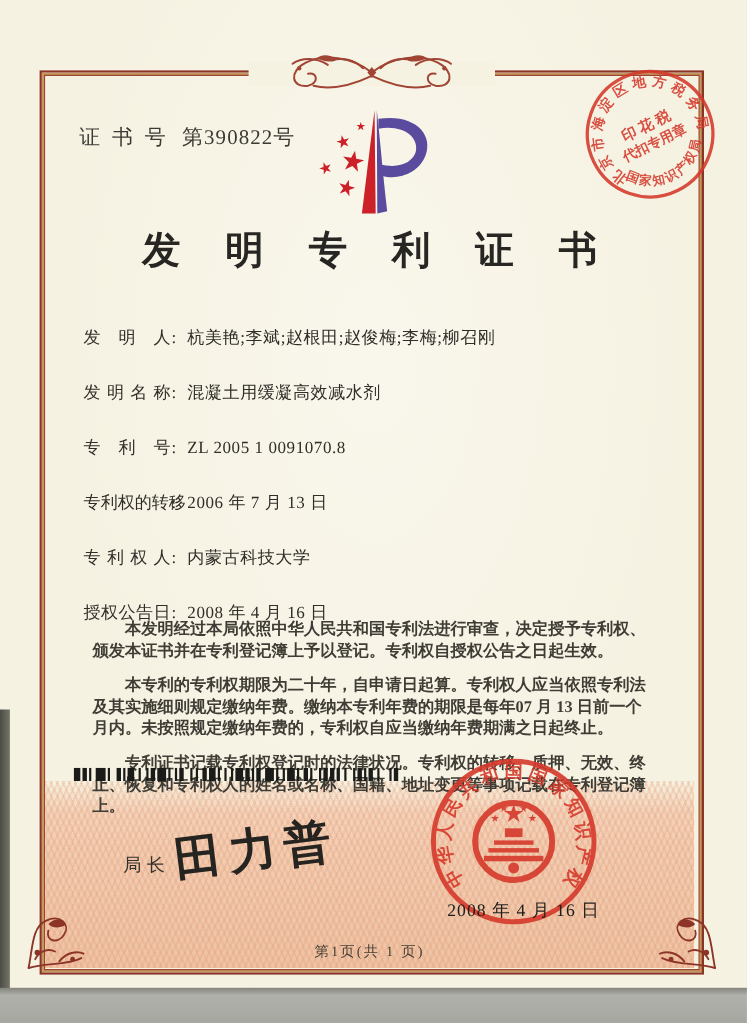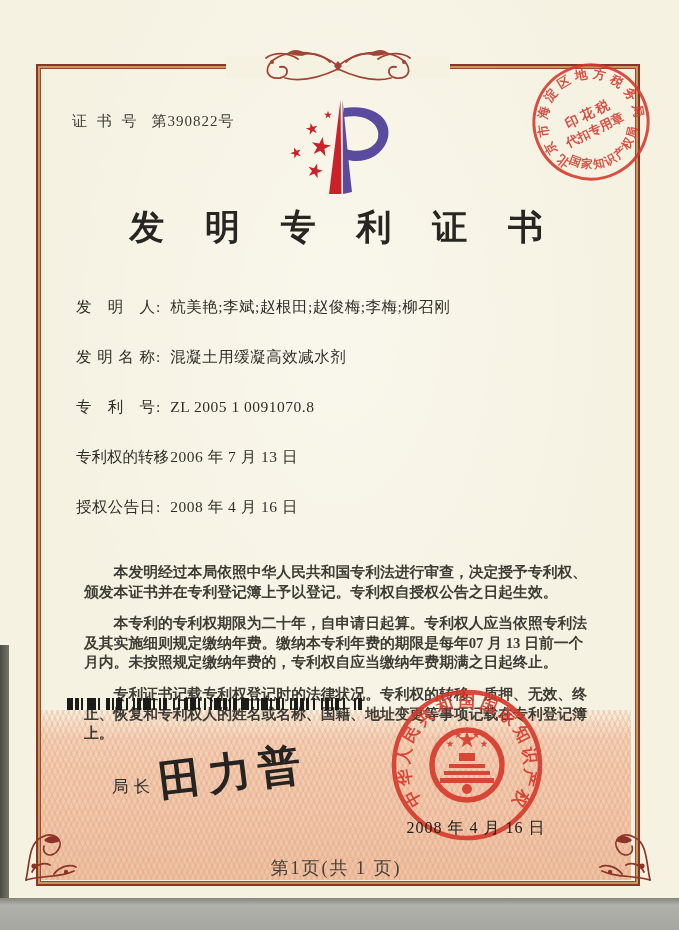--- a/index.html
+++ b/index.html
@@ -27,21 +27,21 @@
   .pink-band{left:41px;top:710px;width:590px;height:170px;
     background:
       repeating-linear-gradient(115deg, rgba(224,143,100,.20) 0 2px, rgba(0,0,0,0) 2px 5px),
       repeating-linear-gradient(65deg, rgba(224,143,100,.20) 0 2px, rgba(0,0,0,0) 2px 5px),
       linear-gradient(180deg, rgba(243,205,179,0) 0, rgba(243,205,179,.85) 28px, #f2cdb3 60px, #eec3a5 100%);}
 
   .ornament-top{left:202px;top:42px;width:272px;height:46px;}
   .corner-bl{left:20px;top:816px;width:70px;height:70px;}
   .corner-br{left:586px;top:816px;width:70px;height:70px;transform:scaleX(-1);}
 
-  .cert-no{left:72px;top:112px;font-size:15px;color:#3b3a35;letter-spacing:3px;white-space:nowrap;}
+  .cert-no{left:72px;top:112px;font-size:19px;color:#3b3a35;letter-spacing:3px;white-space:nowrap;}
   .cert-no .num{margin-left:12px;letter-spacing:1px;}
 
   .logo{left:283px;top:96px;width:118px;height:102px;}
 
   .tax-stamp{left:527px;top:58px;width:128px;height:128px;transform:rotate(-26deg);opacity:.88;}
 
   .title{left:36px;top:204px;width:600px;text-align:center;font-size:35px;font-weight:700;
     letter-spacing:16px;text-indent:16px;color:#272623;}
 
   .fields{left:76px;top:294px;width:530px;font-size:15.5px;color:#302e29;}
@@ -57,21 +57,21 @@
   .barcode div{height:100%;flex:0 0 auto;}
 
   .signer-label{left:112px;top:776px;font-size:16.5px;letter-spacing:5px;color:#33312c;z-index:4;}
   .signature{left:158px;top:744px;font-size:43px;font-weight:600;color:#262420;
     transform:rotate(-7deg);letter-spacing:7px;white-space:nowrap;z-index:4;}
 
   .seal{left:388px;top:686px;width:158px;height:158px;z-index:4;}
   .issue-date{left:396px;top:818px;width:160px;text-align:center;font-size:16px;
     color:#1f1e1b;letter-spacing:1px;z-index:5;white-space:nowrap;}
 
-  .page-footer{left:36px;top:856px;width:600px;text-align:center;font-size:18px;
+  .page-footer{left:36px;top:856px;width:600px;text-align:center;font-size:13px;
     color:#453f36;letter-spacing:2px;z-index:5;}
 
   svg{display:block;}
 </style>
 </head>
 <body>
 
 <div class="stage">
 
   <div class="abs left-edge"></div>
@@ -175,20 +175,23 @@
       <span class="flabel">发明人</span><span class="fcolon">:</span><span class="fvalue">杭美艳;李斌;赵根田;赵俊梅;李梅;柳召刚</span>
     </div>
     <div class="frow">
       <span class="flabel">发明名称</span><span class="fcolon">:</span><span class="fvalue">混凝土用缓凝高效减水剂</span>
     </div>
     <div class="frow">
       <span class="flabel">专利号</span><span class="fcolon">:</span><span class="fvalue">ZL 2005 1 0091070.8</span>
     </div>
     <div class="frow">
       <span class="flabel">专利权的转移</span><span class="fcolon">:</span><span class="fvalue">2006 年 7 月 13 日</span>
+    </div>
+    <div class="frow">
+      <span class="flabel">专利权人</span><span class="fcolon">:</span><span class="fvalue">内蒙古科技大学</span>
     </div>
     <div class="frow">
       <span class="flabel">授权公告日</span><span class="fcolon">:</span><span class="fvalue">2008 年 4 月 16 日</span>
     </div>
   </div>
 
   <div class="abs body-text">
     <p>本发明经过本局依照中华人民共和国专利法进行审查，决定授予专利权、颁发本证书并在专利登记簿上予以登记。专利权自授权公告之日起生效。</p>
     <p>本专利的专利权期限为二十年，自申请日起算。专利权人应当依照专利法及其实施细则规定缴纳年费。缴纳本专利年费的期限是每年07 月 13 日前一个月内。未按照规定缴纳年费的，专利权自应当缴纳年费期满之日起终止。</p>
     <p>专利证书记载专利权登记时的法律状况。专利权的转移、质押、无效、终止、恢复和专利权人的姓名或名称、国籍、地址变更等事项记载在专利登记簿上。</p>

